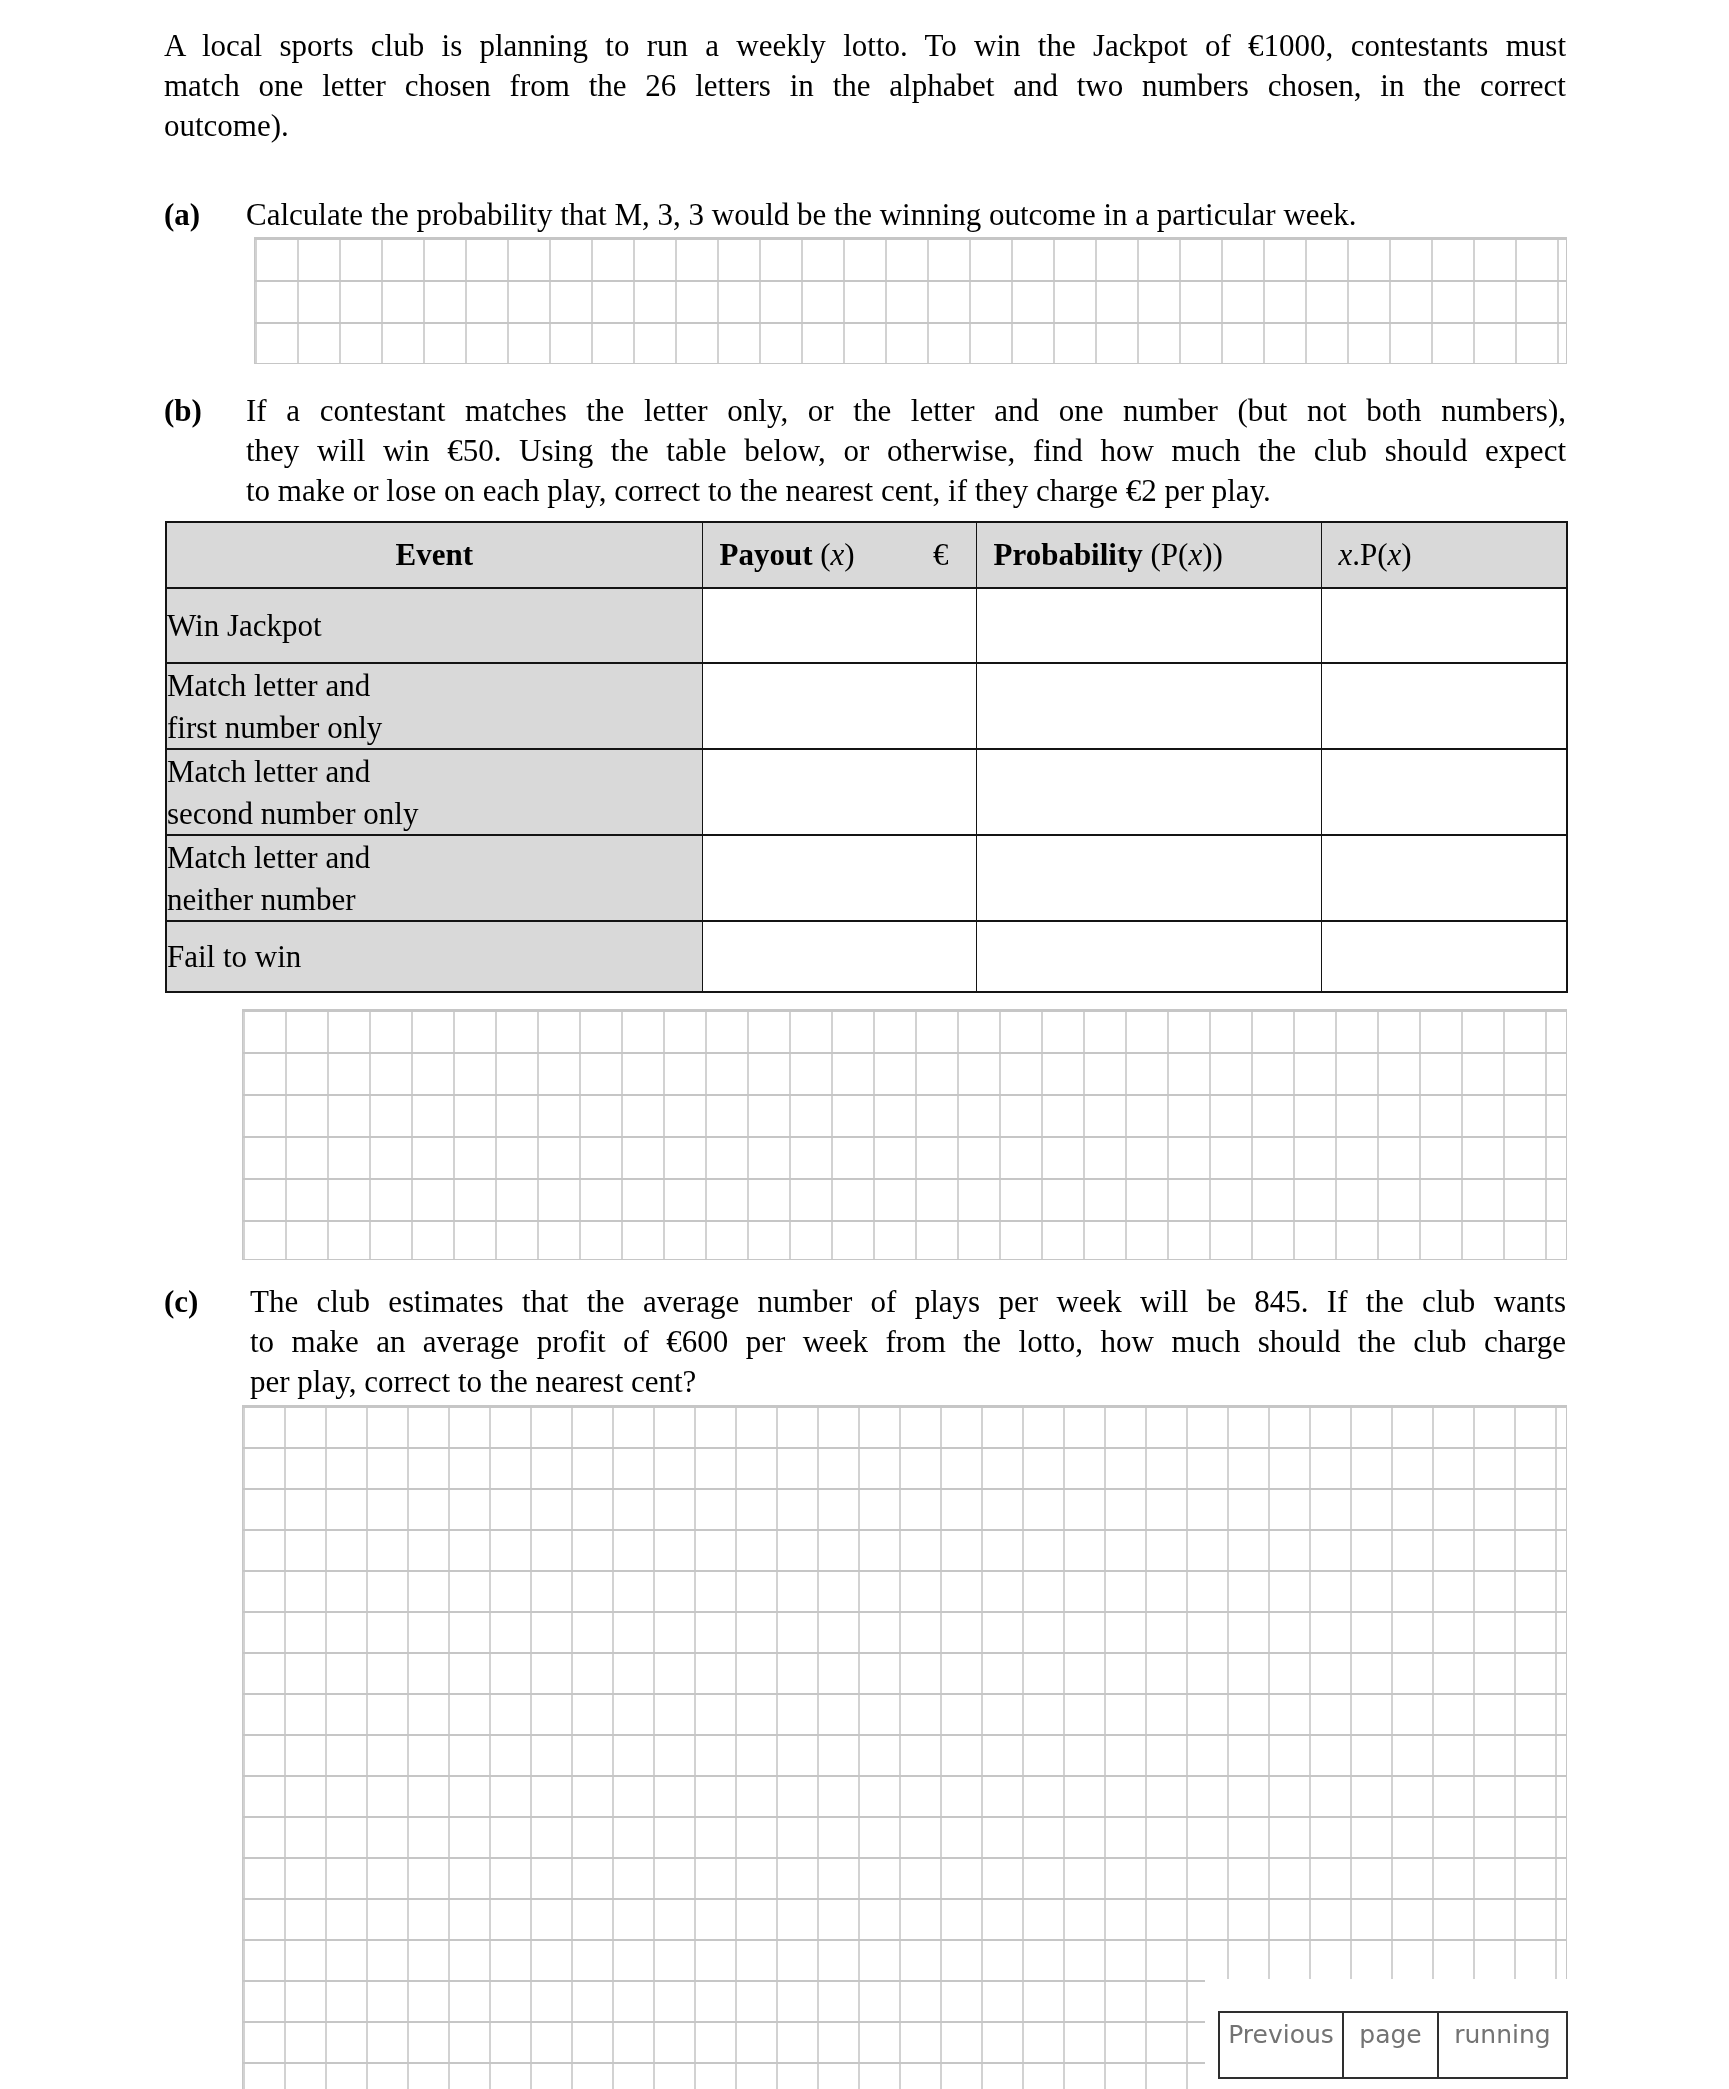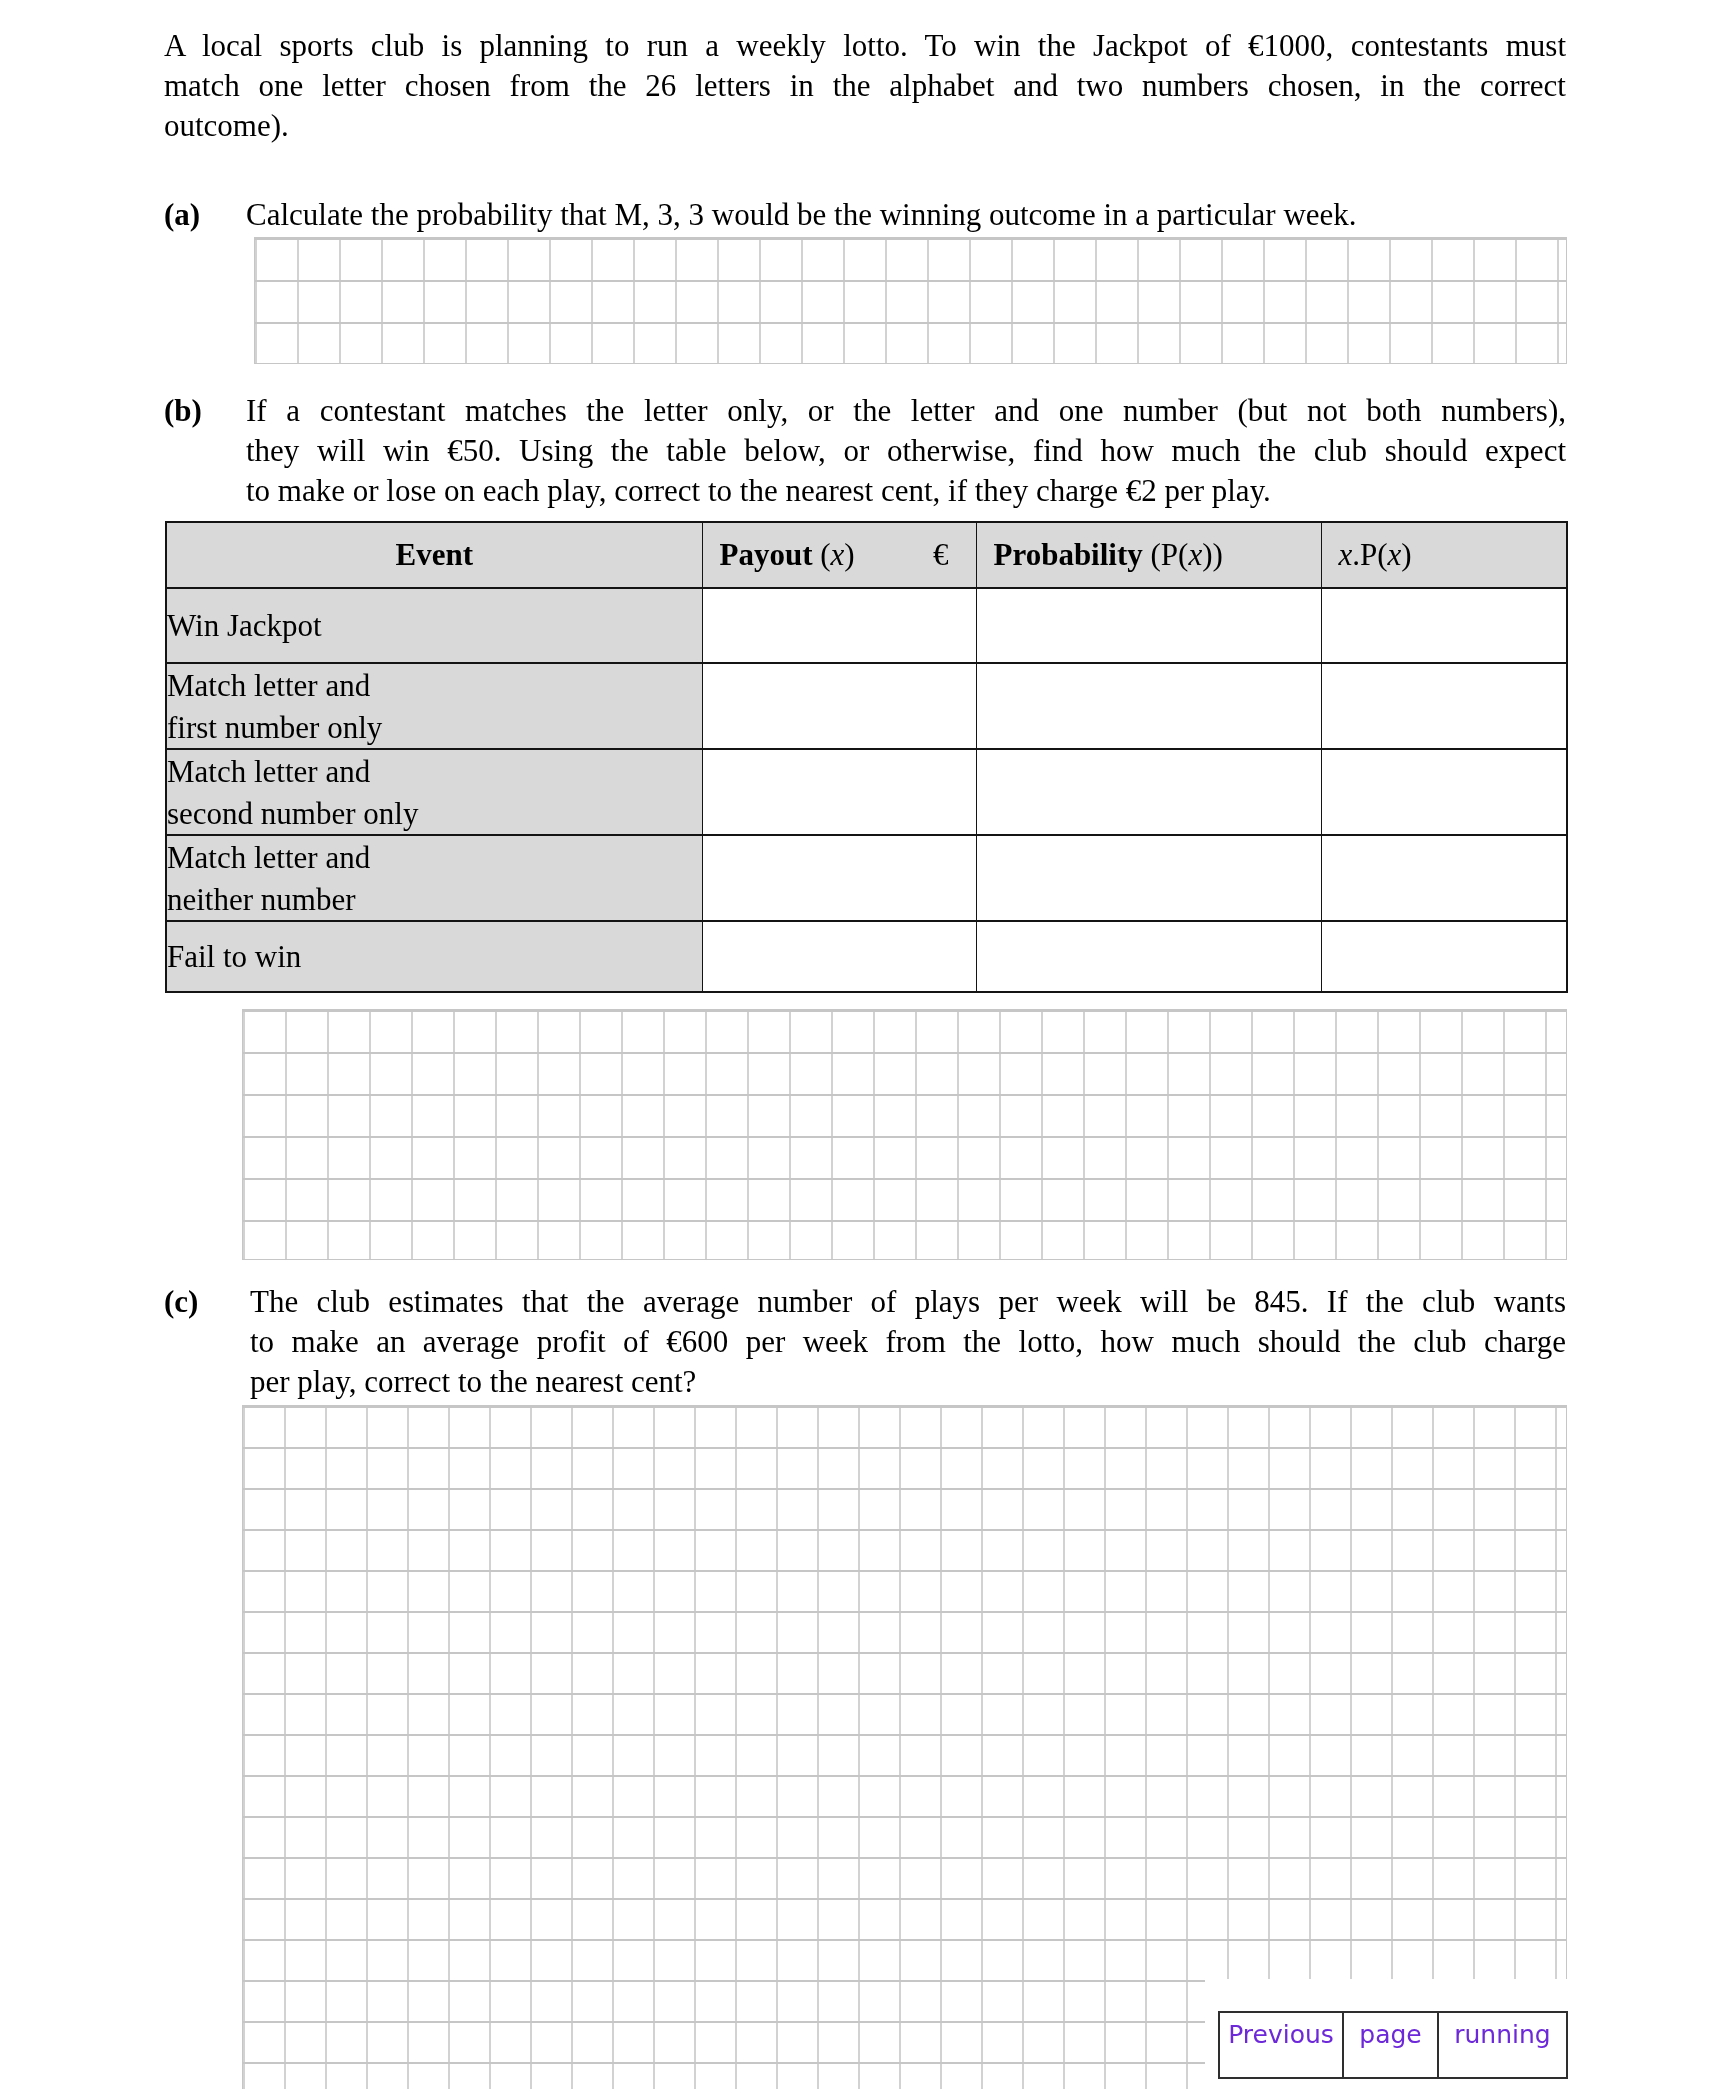--- a/index.html
+++ b/index.html
@@ -75,21 +75,21 @@
   .r3 td { height:83px; }
   .r4 td { height:85px; }
   .r5 td { height:71px; }
   .blank { background:#ffffff; }
 
   
   .footer-box {
     position:absolute; left:1218px; top:1991px; width:350px; height:68px;
     box-sizing:border-box; border:2.9px solid #2e2e2e; background:#ffffff;
     display:flex; font-family:"DejaVu Sans", sans-serif;
-    font-size:25px; line-height:25px; color:#6d28d9;
+    font-size:25px; line-height:25px; color:#737373;
   }
   .fcell {
     box-sizing:border-box; display:flex; justify-content:center;
     padding-top:8.6px; border-left:2.9px solid #2e2e2e;
   }
   .fcell:first-child { border-left:none; }
   .f-prev { width:122px; } .f-page { width:95px; } .f-run { flex:1; }
 </style>
 </head>
 <body>

